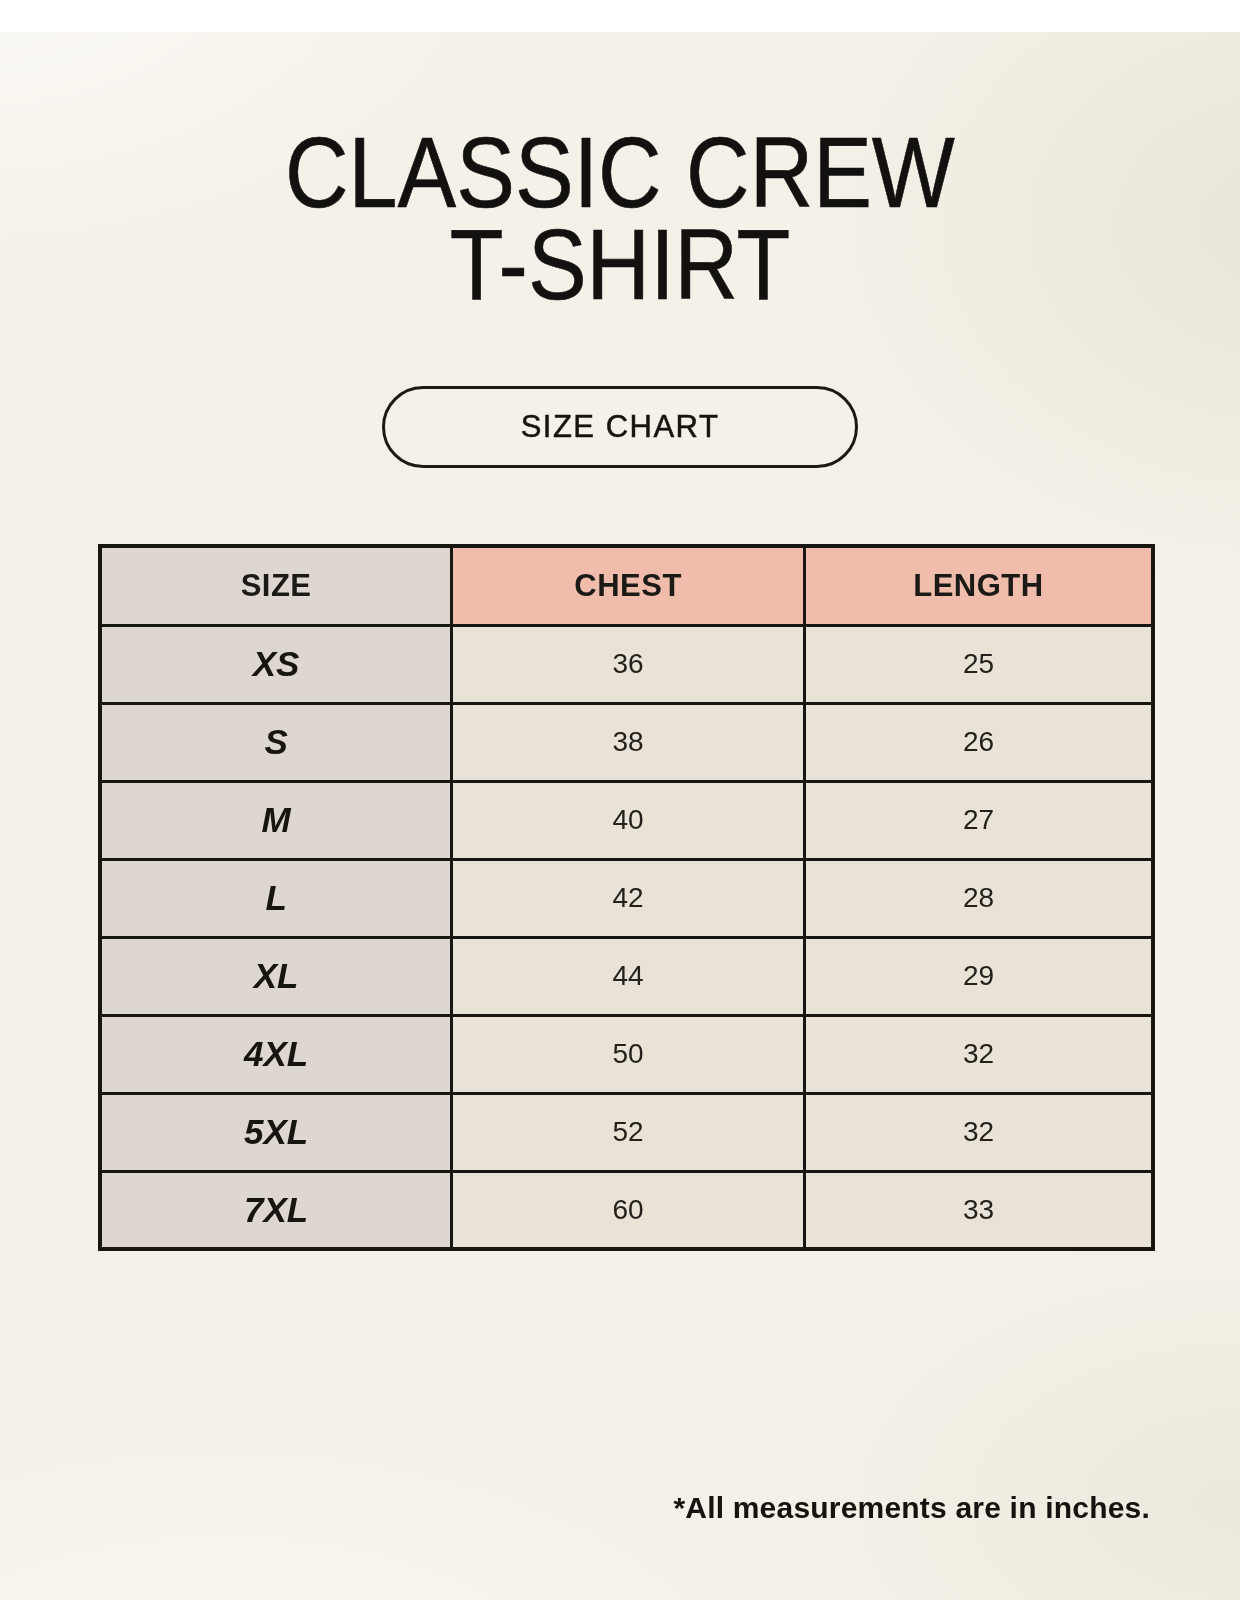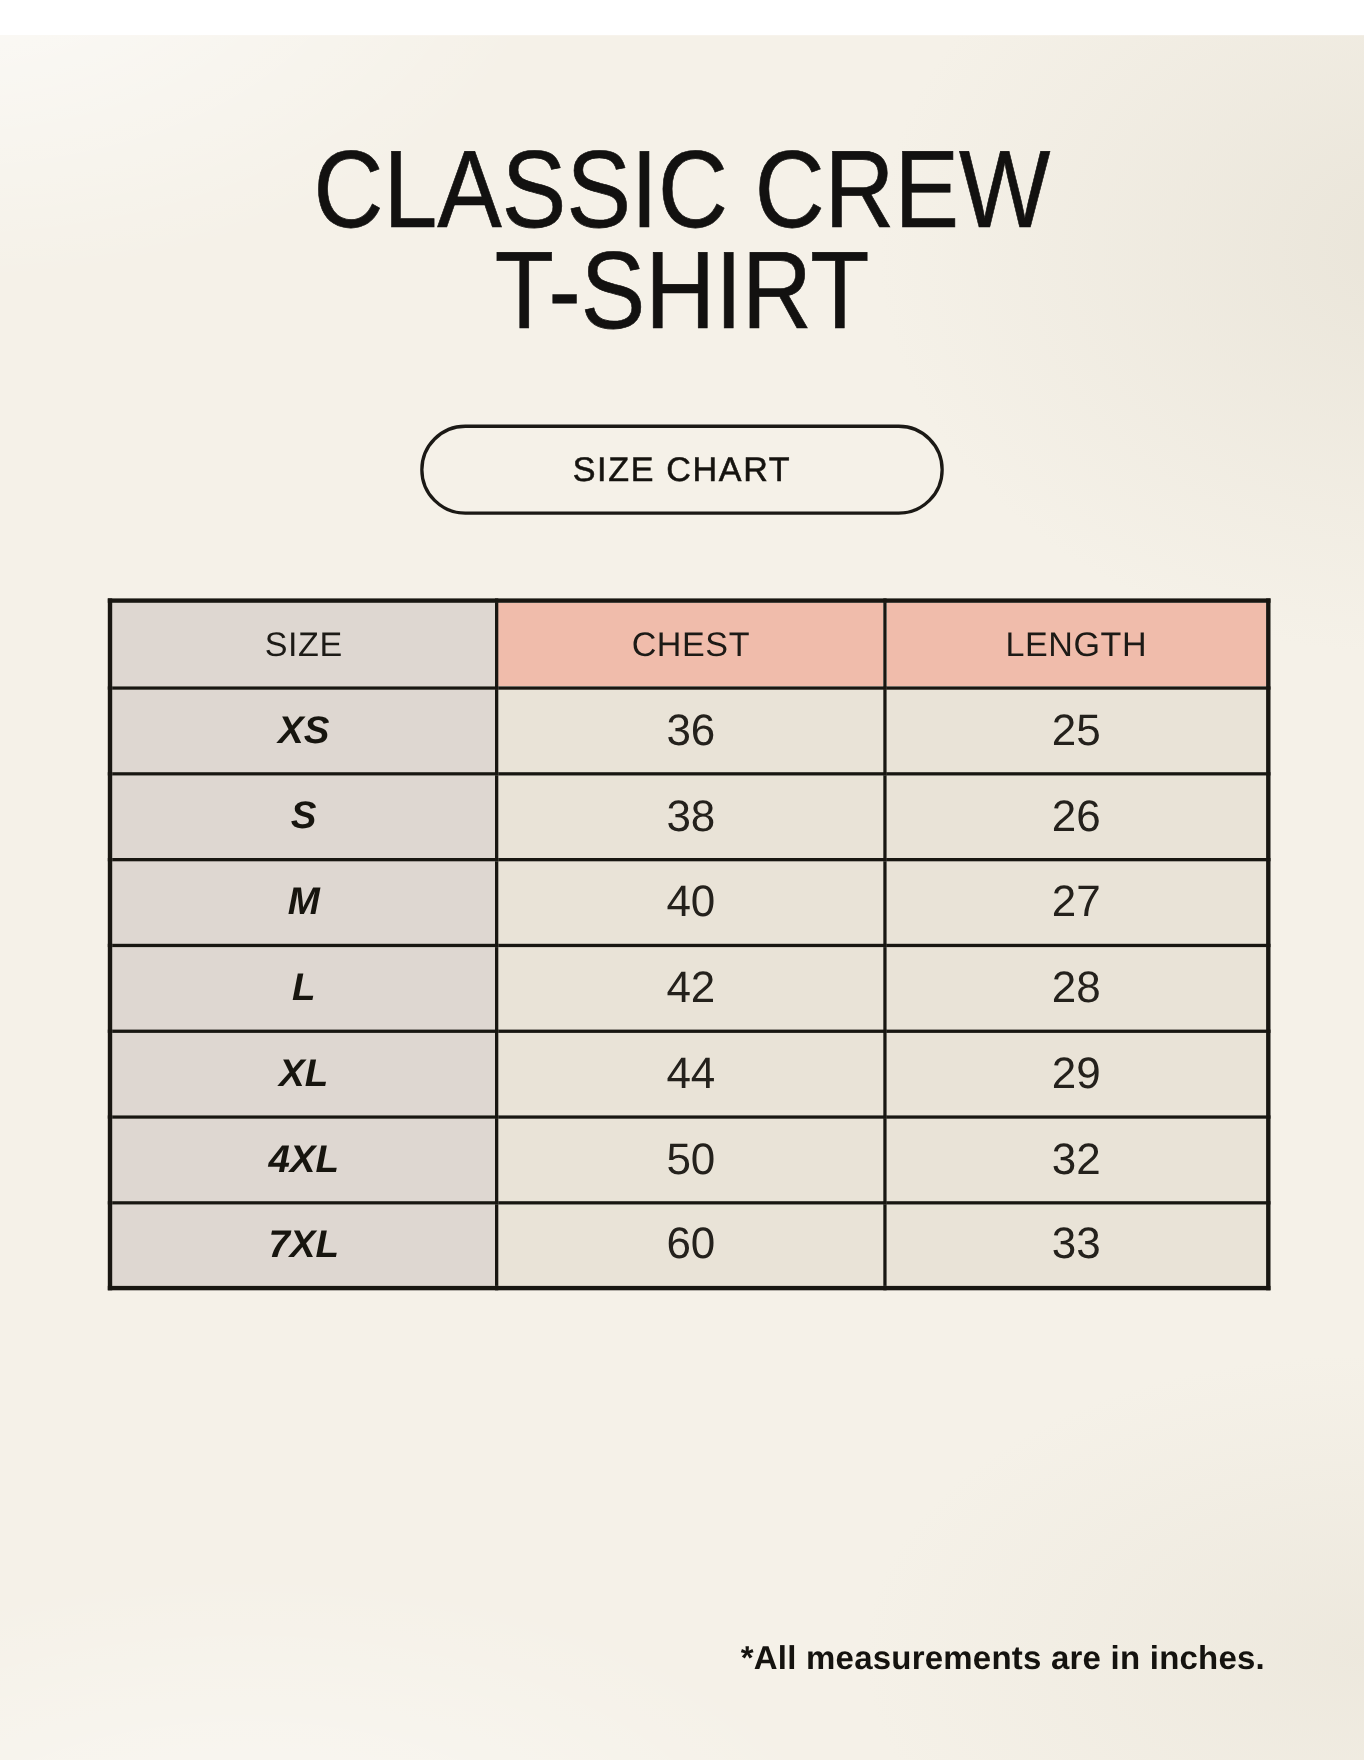--- a/index.html
+++ b/index.html
@@ -77,28 +77,28 @@
   }
   .size-chart th, .size-chart td{
     border:3px solid var(--line);
     text-align:center;
     vertical-align:middle;
     overflow:hidden;
   }
   .size-chart th{
     height:79px;
     font-size:31px;
-    font-weight:normal;
+    font-weight:bold;
     letter-spacing:0.5px;
     background:var(--pink);
   }
   .size-chart th.col-size{ background:var(--gray); }
   .size-chart td{
     height:78px;
-    font-size:40px;
+    font-size:28px;
     font-weight:normal;
     background:var(--beige);
     color:#24211c;
   }
   .size-chart td.cell-size{
     font-size:35px;
     font-weight:bold;
     background:var(--gray);
     color:#17150f;
     font-style:italic;
@@ -166,20 +166,25 @@
           <td class="cell-size">XL</td>
           <td>44</td>
           <td>29</td>
         </tr>
         <tr>
           <td class="cell-size">4XL</td>
           <td>50</td>
           <td>32</td>
         </tr>
         <tr>
+          <td class="cell-size">5XL</td>
+          <td>52</td>
+          <td>32</td>
+        </tr>
+        <tr>
           <td class="cell-size">7XL</td>
           <td>60</td>
           <td>33</td>
         </tr>
       </tbody>
     </table>
   </div>
 
   <div class="footnote">*All measurements are in inches.</div>
 

